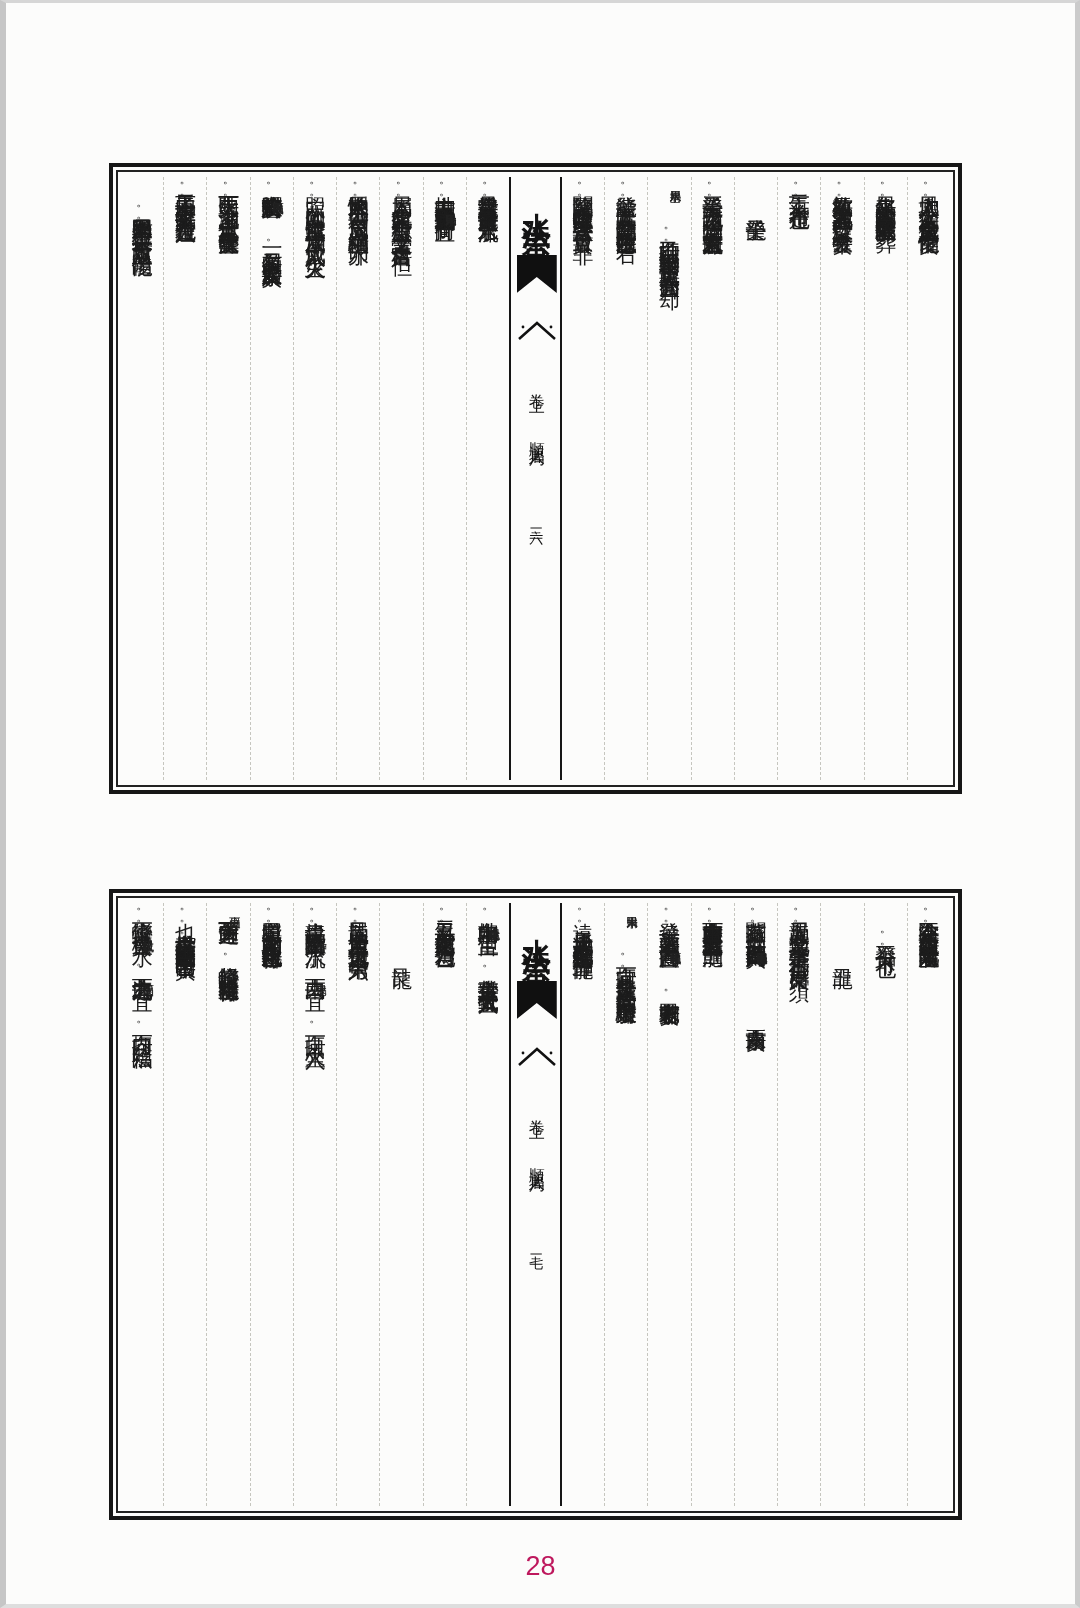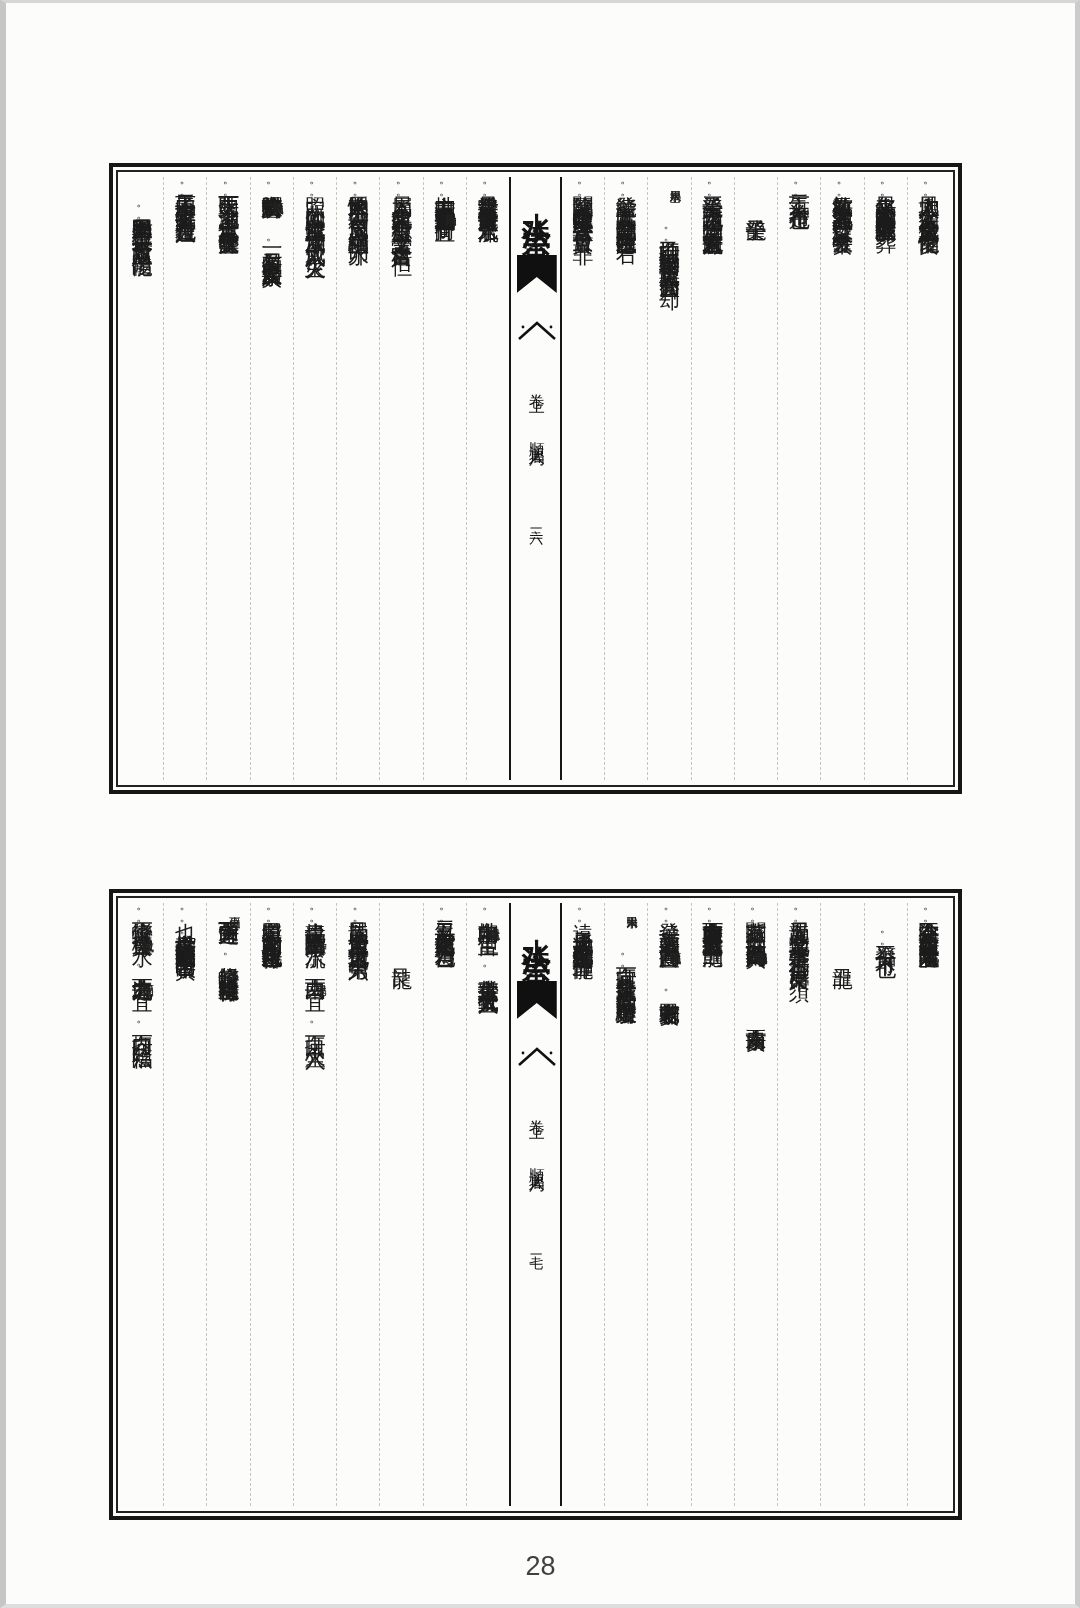--- a/index.html
+++ b/index.html
@@ -60,21 +60,21 @@
     clip-path:polygon(0 0,100% 0,100% 100%,50% 58%,0 100%);
   }
   .chevron{display:inline-block;width:40px;height:22px;margin-top:2px;}
   .kanban-vol{font-size:16px;margin-top:16px;letter-spacing:4px;}
   .kanban-sec{font-size:16px;margin-top:16px;letter-spacing:3px;}
   .kanban-folio{font-size:14px;margin-top:52px;letter-spacing:2px;}
   .footer-page{
     position:absolute;left:0;right:0;top:1548px;
     text-align:center;
     font-family:"Liberation Sans", sans-serif;
-    font-size:27px;color:#404040;
+    font-size:27px;color:#be185d;
   }
 </style>
 </head>
 <body>
 
 <div class="page">
 
   <div class="block block-upper">
     <div class="frame">
       <div class="cols">

